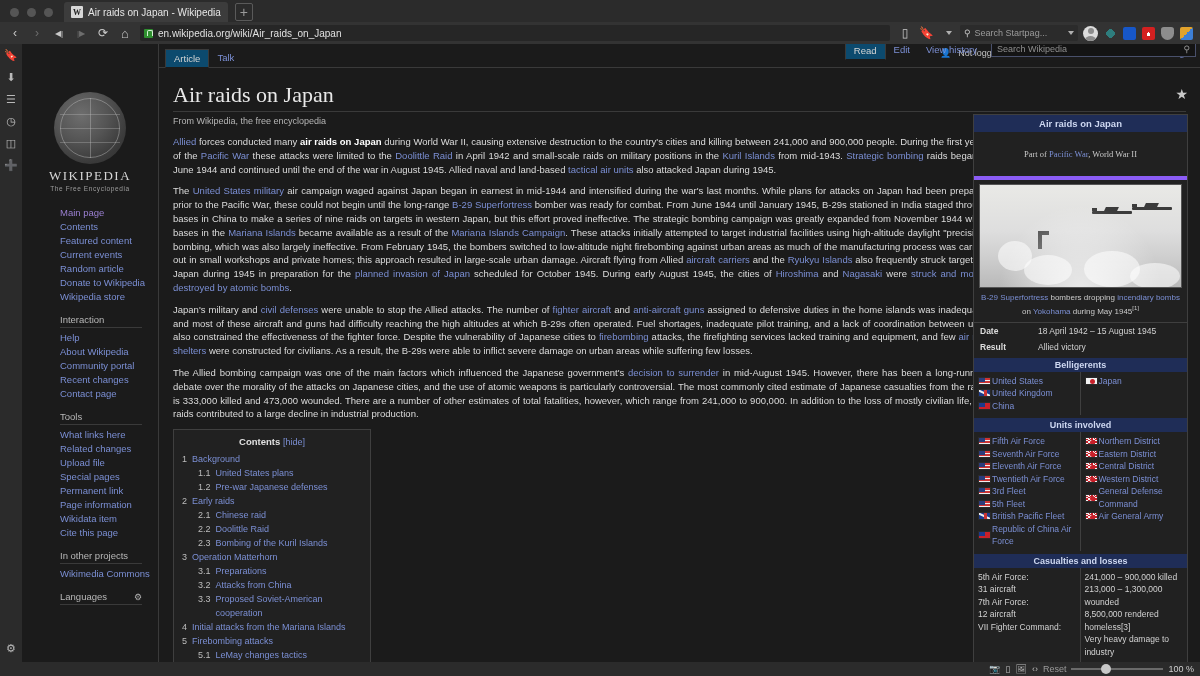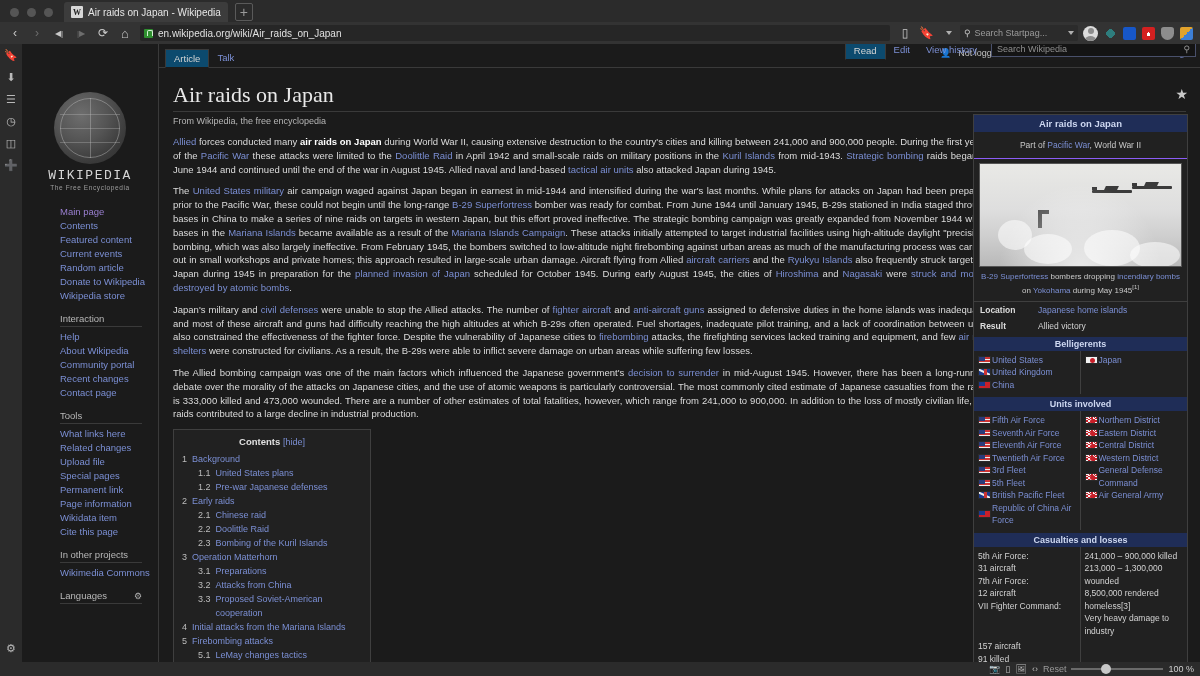--- a/index.html
+++ b/index.html
@@ -81,21 +81,21 @@
   .globe {
     width: 72px; height: 72px; border-radius: 50%; margin: 0 auto 4px auto;
     background: radial-gradient(circle at 38% 32%, #6e6e6e 0%, #545454 40%, #3a3a3a 72%, #2e2e2e 100%);
     position: relative; overflow: hidden;
   }
   .globe::before { content:""; position:absolute; inset:6px; border-radius:50%;
     border:1px solid rgba(190,190,190,.45); }
   .globe::after { content:""; position:absolute; left:50%; top:6px; width:1px; bottom:6px;
     background: rgba(190,190,190,.4); }
   .globe .lat { position:absolute; left:6px; right:6px; height:1px; background:rgba(190,190,190,.33);}
-  .wm-name { font-family: Liberation Mono, monospace; font-size: 13px; color: #d6d6d6;
+  .wm-name { font-family: Liberation Serif, serif; font-size: 13px; color: #d6d6d6;
     letter-spacing: 1.5px; }
   .wm-sub { font-size: 6.5px; color: #9d9d9d; letter-spacing: .6px; margin-top: 1px; }
   .sb-section { margin-bottom: 10px; padding-left: 38px; }
   .sb-head { font-size: 9.5px; color: #b8b8b8; padding-bottom: 2px; margin-bottom: 3px;
     border-bottom: 1px solid #3a3a3a; width: 82px; }
   .sb-head.with-gear { display:flex; align-items:center; justify-content:space-between; }
   .sb-link { font-size: 9.5px; color: #7b8fd4; line-height: 14px; display:block; white-space: nowrap; }
   .sb-link.visited { color: #9a7fd0; }
   
   #wikicontent { flex: 1; min-width: 0; border-left: 1px solid #3a3a3a; position: relative; }
@@ -129,22 +129,22 @@
     margin-bottom: 5px; }
   #toc-title .hide { font-weight: normal; color: #7b8fd4; font-size: 9px; }
   .toc-row { font-size: 9px; line-height: 14px; color: #7b8fd4; display: flex; gap: 5px; }
   .toc-row .num { color: #bdbdbd; }
   .toc-l2 { padding-left: 16px; }
   
   #infobox { position: absolute; right: 12px; top: 46px; width: 215px;
     border: 1px solid #3f3f3f; background: #212121; }
   .ib-title { background: #1f2d57; text-align: center; font-size: 9.5px; font-weight: bold;
     color: #cdd7f0; padding: 3px 0; }
-  .ib-sub { text-align: center; font-size: 8.5px; color: #c8c8c8; padding: 8px 0;
-    border-bottom: 1px solid #8b5cf6; }
+  .ib-sub { text-align: center; font-size: 8.5px; color: #c8c8c8; padding: 17px 0;
+    border-bottom: 4px solid #8b5cf6; font-family: Liberation Serif, serif; }
   .ib-sub a { color: #7b8fd4; text-decoration: none; }
   .ib-img { margin: 4px 5px 0 5px; height: 104px;
     background: linear-gradient(180deg,#e9e9e6 0%,#dedede 45%,#cfcfcf 70%,#b9b9b9 100%);
     position: relative; overflow: hidden; border: 1px solid #555; }
   .plane { position: absolute; width: 40px; height: 3px; background: #3b3b3b; border-radius: 1px; }
   .plane::before { content:""; position:absolute; left:13px; top:-4px; width:13px; height:4px;
     background:#3b3b3b; transform: skewX(-25deg); }
   .plane::after { content:""; position:absolute; left:0px; top:-3px; width:5px; height:3px;
     background:#3b3b3b; }
   .smoke { position:absolute; border-radius:50%; background: rgba(255,255,255,.55); }
@@ -410,22 +410,22 @@
                 <div class="plane" style="left:112px;top:26px"></div>
                 <div class="plane" style="left:152px;top:22px"></div>
                 <div style="position:absolute;left:58px;top:46px;width:4px;height:18px;background:#4a4a4a"></div>
                 <div style="position:absolute;left:58px;top:46px;width:11px;height:4px;background:#4a4a4a"></div>
                 <div style="position:absolute;left:0;top:0;right:0;bottom:0;
                             background:radial-gradient(ellipse at 50% 110%, rgba(255,255,255,.75) 0%, rgba(255,255,255,0) 58%)"></div>
               </div>
               <div class="ib-cap" id="ib-cap"><a>B-29 Superfortress</a> bombers dropping <a>incendiary bombs</a> on <a>Yokohama</a> during May 1945<sup>[1]</sup></div>
               <div id="ib-rows">
                   <div class="ib-row">
-                    <div class="k">Location</div>
-                    <div class="v"><a>Japanese home islands</a></div>
+                    <div class="k">Date</div>
+                    <div class="v">18 April 1942 – 15 August 1945</div>
                   </div>
                   <div class="ib-row">
                     <div class="k">Result</div>
                     <div class="v">Allied victory</div>
                   </div>
                 </div>
 
               <div class="ib-hdr">Belligerents</div>
               <div class="ib-two">
                 <div id="bel-left">

